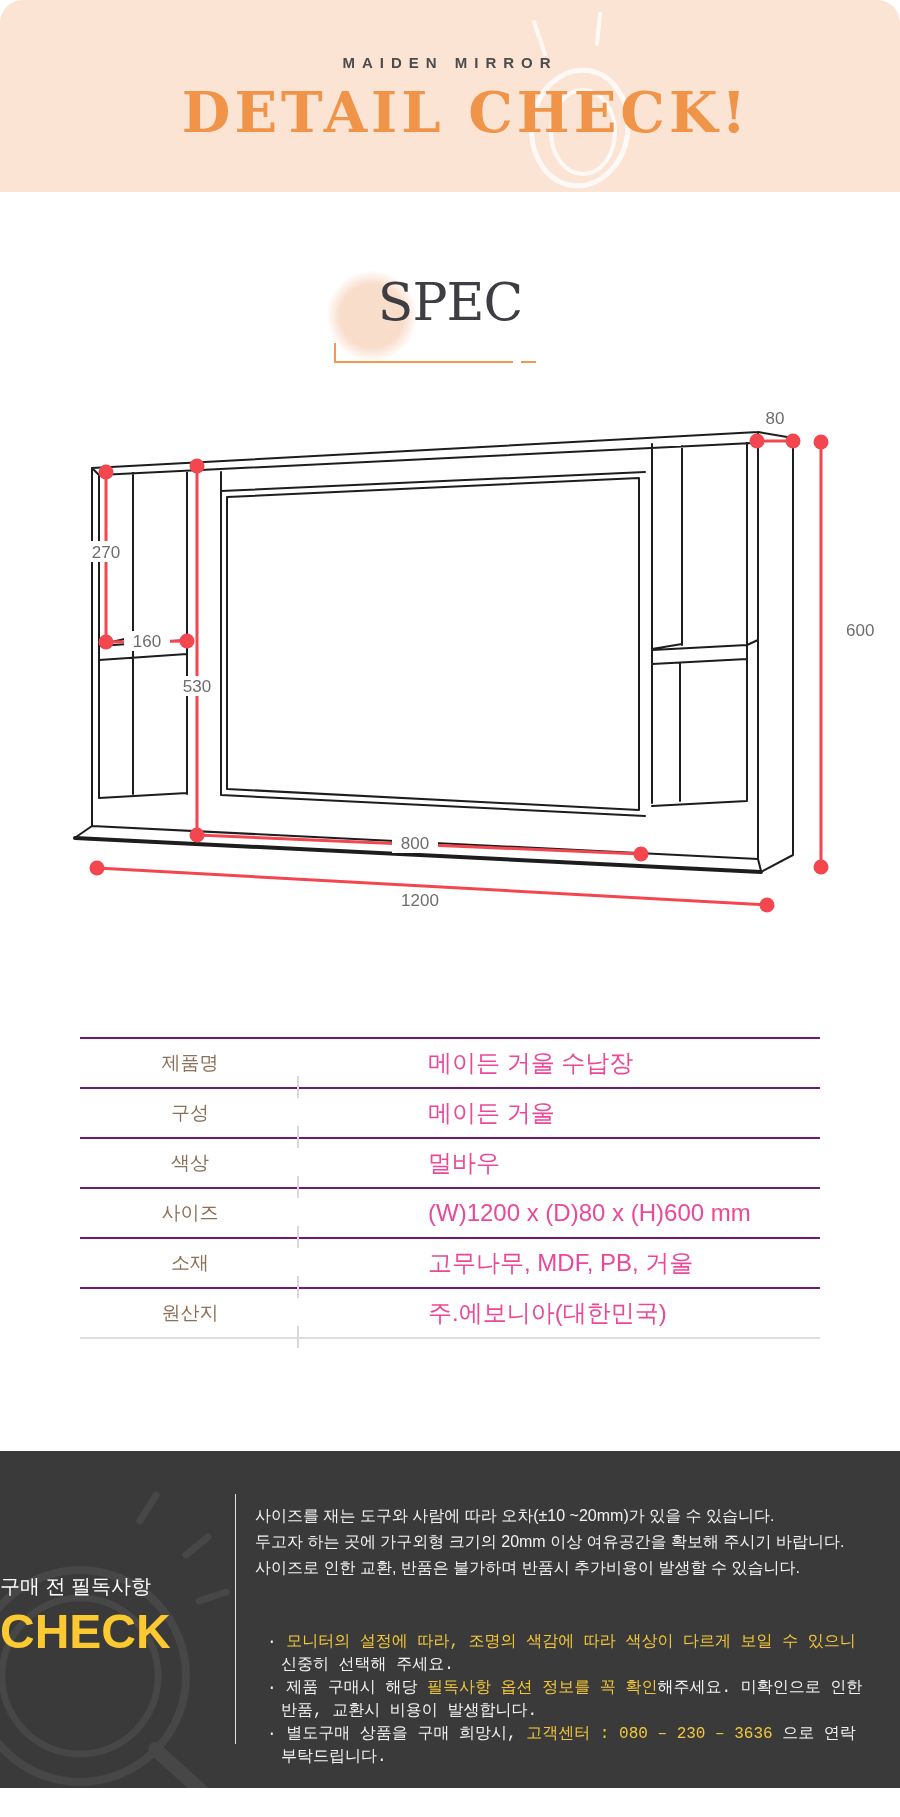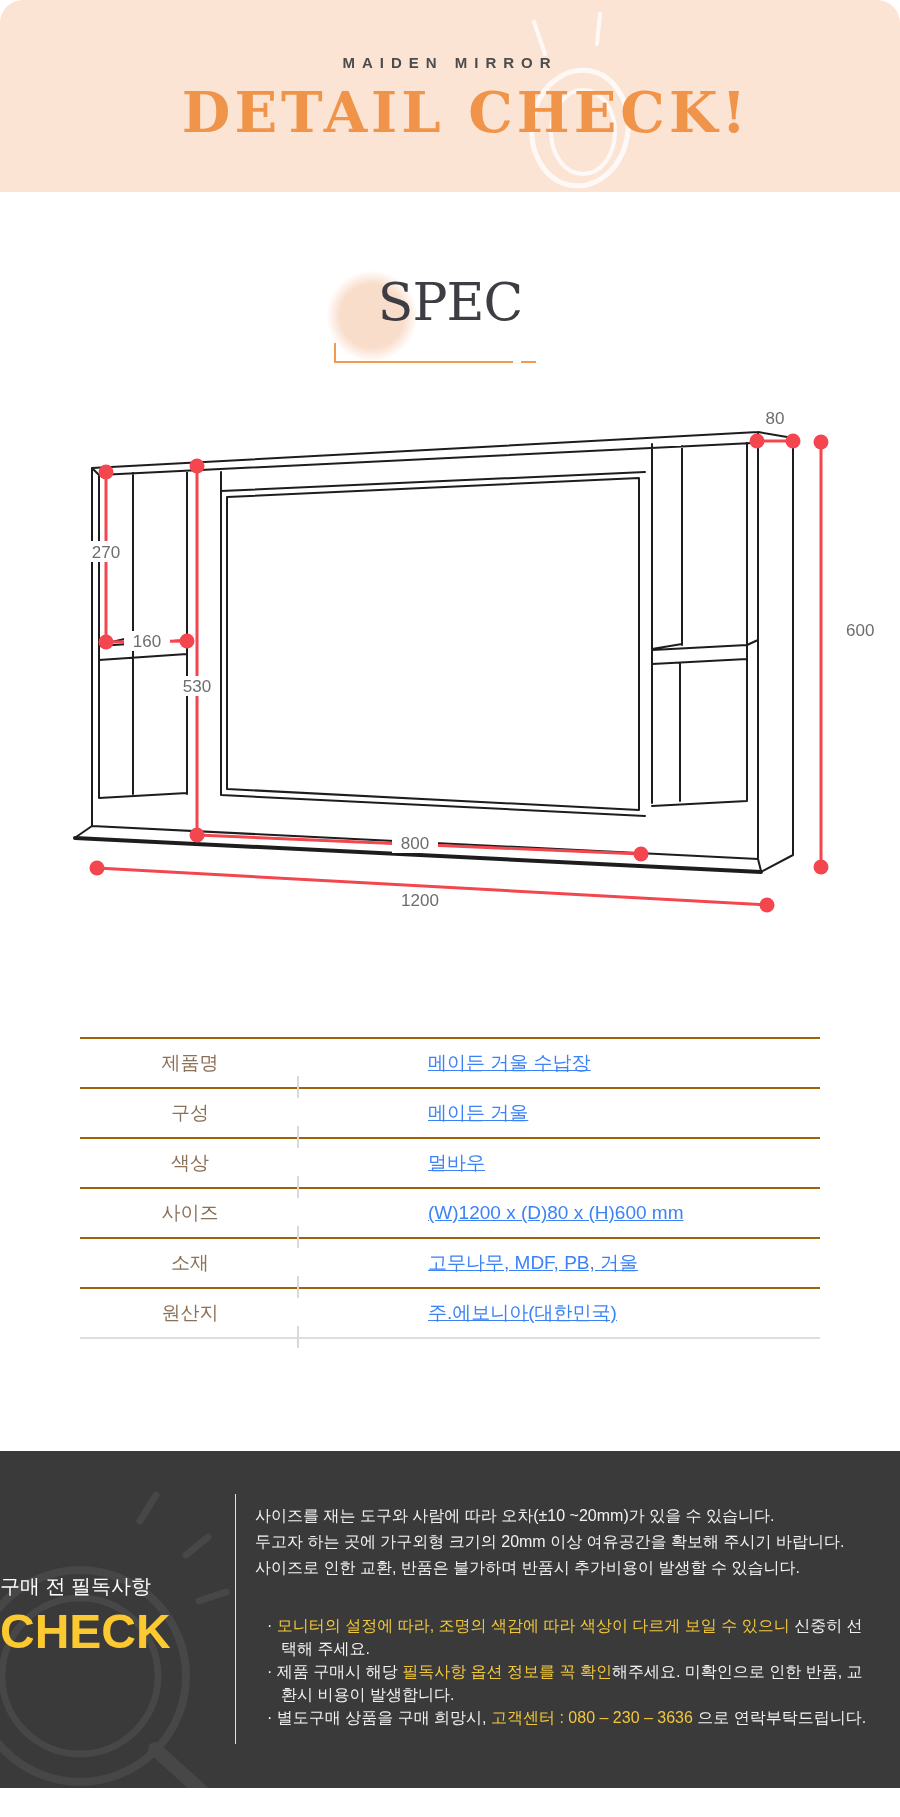--- a/index.html
+++ b/index.html
@@ -33,34 +33,34 @@
     color:#3d3d43; line-height:1;
   }
   .spec-underline-v { position:absolute; left:334px; top:343px; width:2px; height:20px; background:#f49a4e; }
   .spec-underline-h { position:absolute; left:334px; top:361px; width:179px; height:2px; background:#f49a4e; }
   .spec-underline-dash { position:absolute; left:521px; top:361px; width:15px; height:2px; background:#f49a4e; }
   
   .diagram { position:absolute; left:0; top:350px; }
   .dim-label { font-family:"Liberation Sans", sans-serif; font-size:17px; fill:#6d6d6d; }
   
   .spec-table { position:absolute; left:80px; top:1037px; width:740px; border-bottom:2px solid #dedede; }
-  .spec-row { display:flex; height:50px; border-top:2px solid #a16207; align-items:center; }
+  .spec-row { display:flex; height:50px; border-top:2px solid #701a75; align-items:center; }
   .spec-row .lbl { width:220px; text-align:center; font-size:19px; color:#8c7058; }
-  .spec-row .val { padding-left:128px; font-size:19px; color:#3b82f6;text-decoration:underline; }
+  .spec-row .val { padding-left:128px; font-size:24px; color:#ec4899; }
   .col-tick { position:absolute; left:217px; width:2px; height:22px; background:#d9d9d9; }
   
   .footer { position:absolute; left:0; top:1451px; width:900px; height:337px; background:#3a3a3a; overflow:hidden; }
   .footer svg.sketch { position:absolute; left:0; top:0; }
   .footer-left { position:absolute; left:0; top:122px; width:235px; text-align:left; }
   .footer-pretitle { font-size:20px; color:#fdfdfd; letter-spacing:0px; }
   .footer-title { margin-top:8px; font-size:48px; font-weight:800; letter-spacing:0px; color:#fcc930; line-height:1; }
   .footer-divider { position:absolute; left:235px; top:43px; width:1px; height:250px; background:rgba(255,255,255,0.85); }
   .notice-primary { position:absolute; left:255px; top:52px; width:610px; }
   .notice-primary div { font-size:16px; line-height:26px; color:#f2f2f2; }
-  .notice-secondary { position:absolute; left:267px; top:163px; width:600px; }
+  .notice-secondary { position:absolute; left:267px; top:180px; width:600px;font-family:Liberation Mono, monospace; }
   .n2line { font-size:16px; line-height:23px; color:#f2f2f2; padding-left:14px; text-indent:-14px; }
   .hl { color:#f3c73b; }
   .bottom-strip { position:absolute; left:0; top:1788px; width:900px; height:29px; background:#ffffff; }
 </style>
 </head>
 <body>
 
 <div class="page">
 
   <div class="banner">

